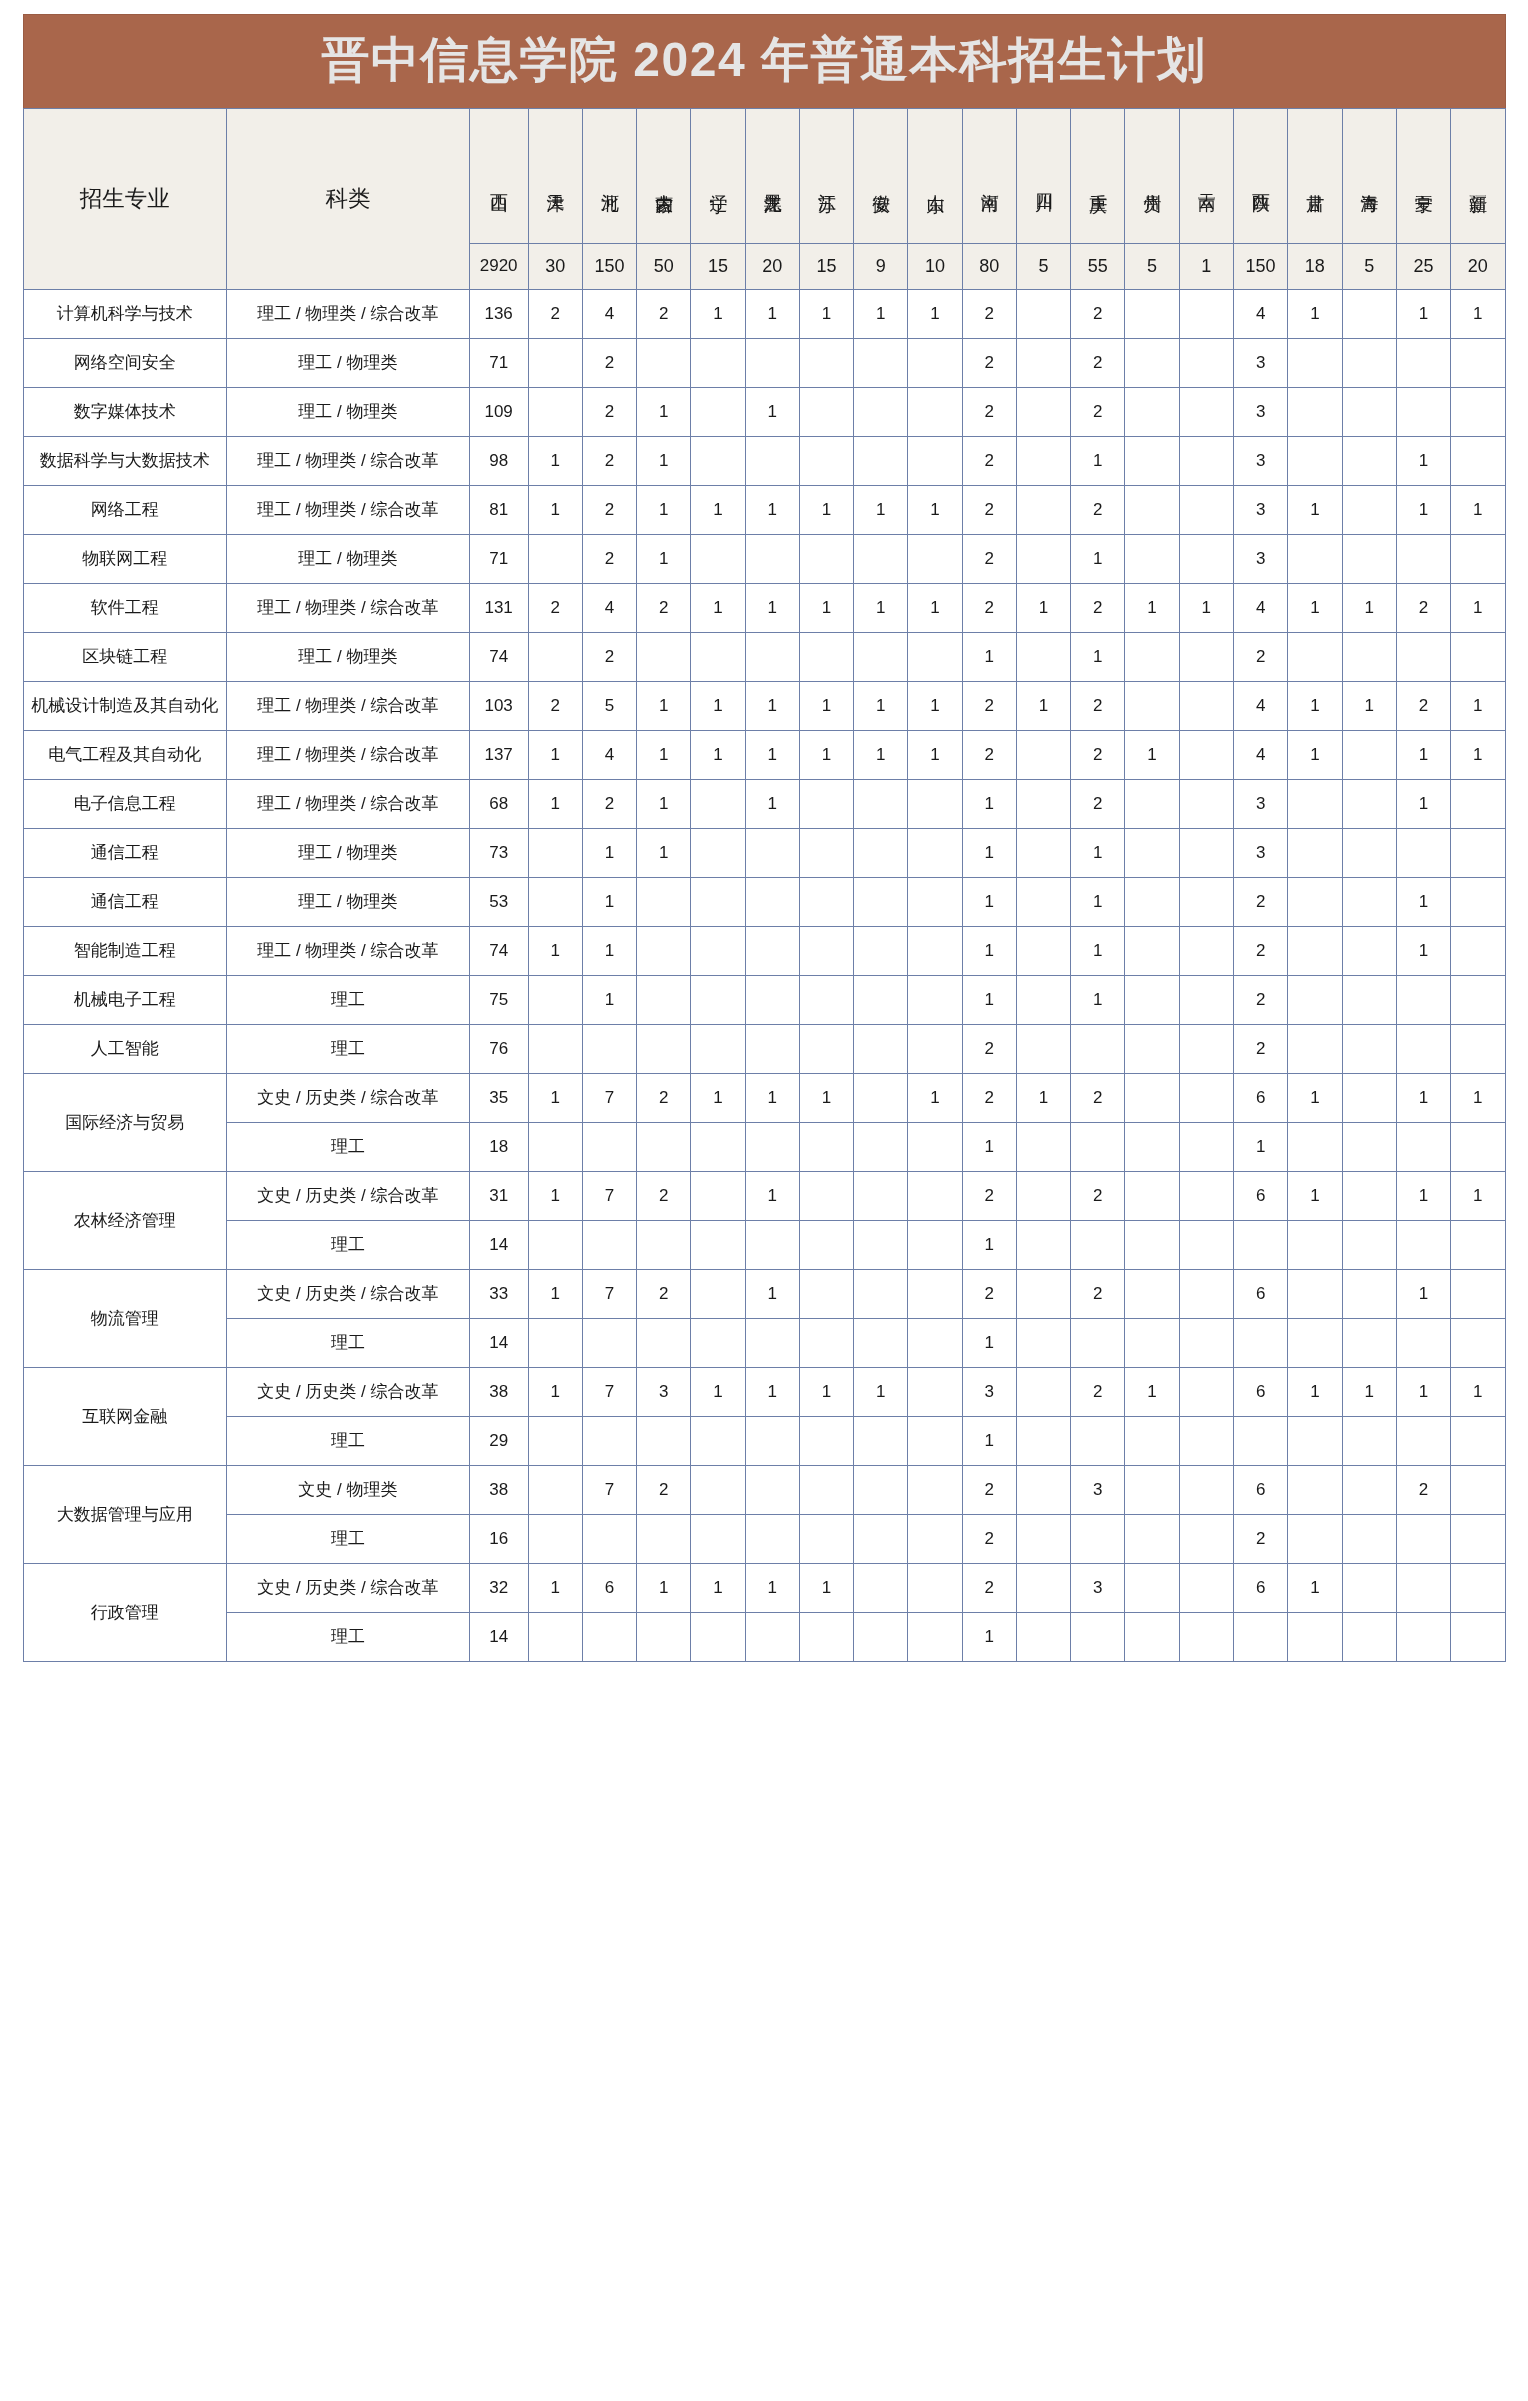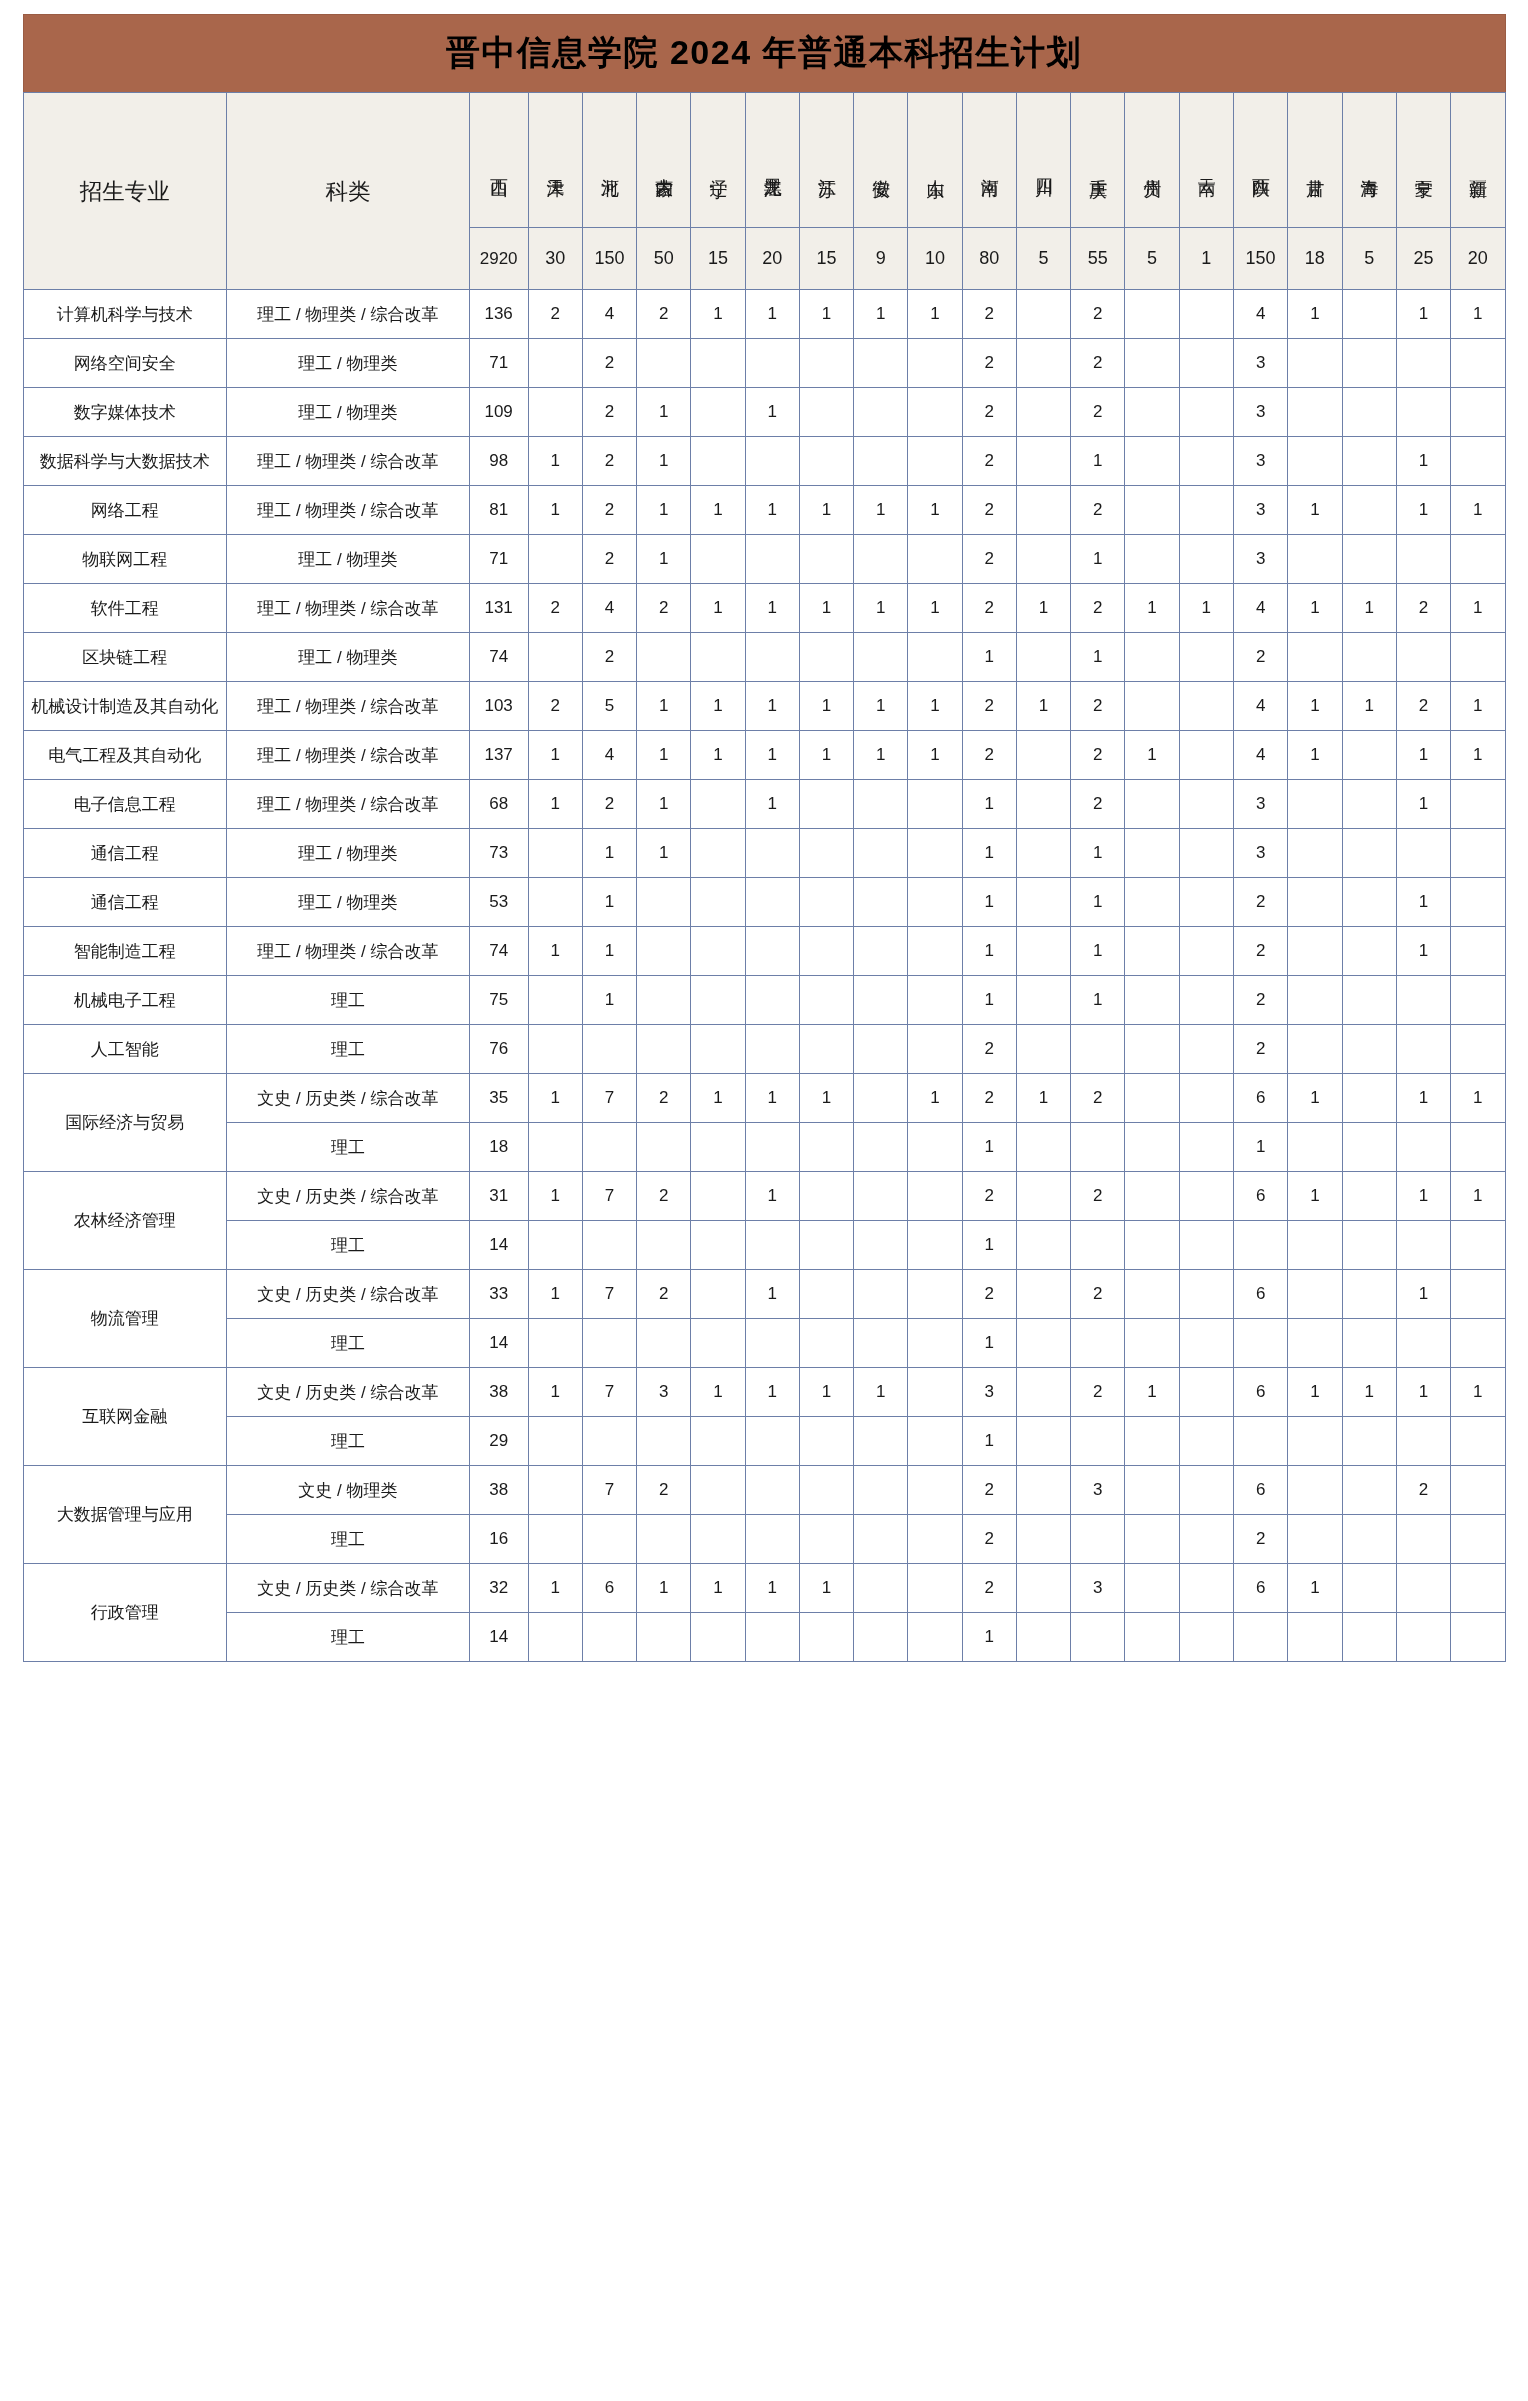--- a/index.html
+++ b/index.html
@@ -10,23 +10,23 @@
     font-family: "Liberation Sans", "DejaVu Sans", sans-serif;
   }
   #page {
     width: 1528px;
     min-height: 2401px;
     background: #ffffff;
     padding: 13.5px 22.5px 0 22.5px;
   }
   .title-bar {
     background: #a9664b;
-    color: #000000;
+    color: #e5e5e5;
     text-align: center;
-    font-size: 34px;
+    font-size: 48px;
     font-weight: bold;
     letter-spacing: 1.5px;
     padding: 19.5px 0 21px 0;
     line-height: 1.1;
     border: 0.7px solid #9a5c44;
     border-bottom: none;
   }
   table.plan {
     width: 100%;
     border-collapse: collapse;
@@ -51,21 +51,21 @@
   }
   thead td.hmain {
     background: #f2efe9;
     font-size: 22.5px;
     font-weight: normal;
     font-family: Liberation Serif, serif;
   }
   thead td.hnum {
     background: #f2efe9;
     font-size: 18px;
-    height: 62px;
+    height: 46px;
   }
   thead td.hnum.total {
     font-size: 17px;
   }
   .vtext {
     writing-mode: vertical-rl;
     text-orientation: upright;
     letter-spacing: 0.7px;
     display: inline-block;
     line-height: 1.05;

